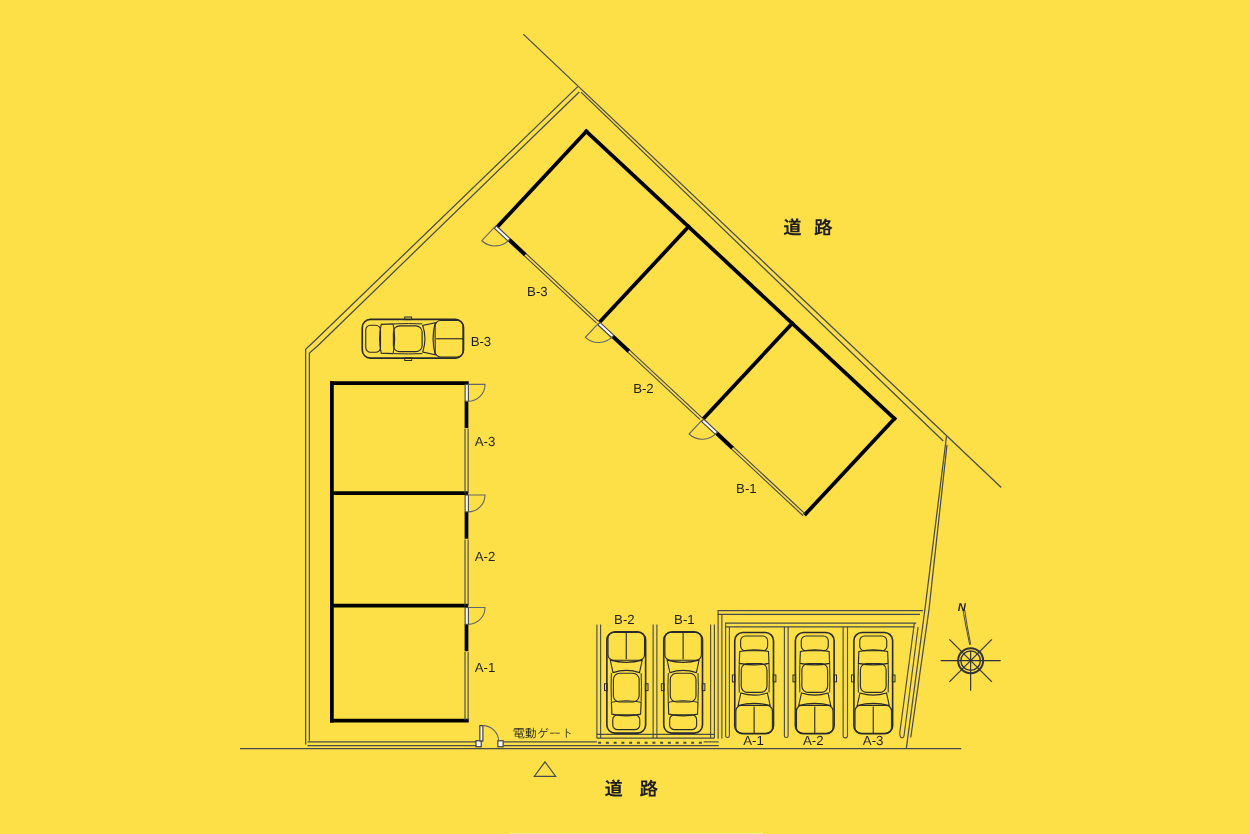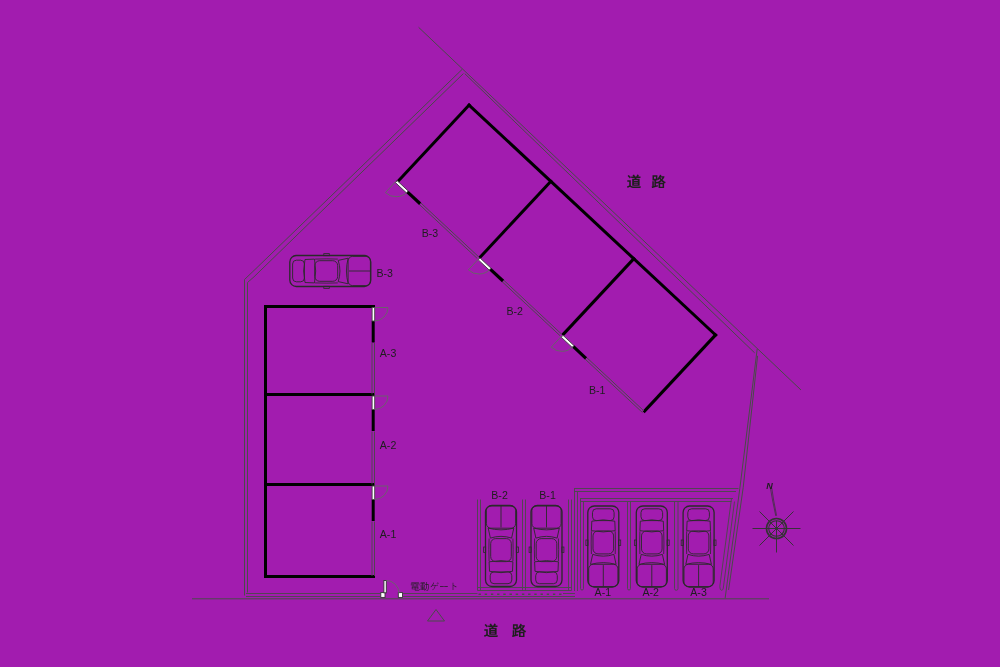--- a/index.html
+++ b/index.html
@@ -1,16 +1,16 @@
 <!DOCTYPE html>
 <html><head>
 <meta charset="utf-8">
 <style>
   html,body{margin:0;padding:0;background:#fff;}
-  .page{position:relative;width:1000px;height:667px;background:#a21caf;overflow:hidden;
+  .page{position:relative;width:1000px;height:667px;background:#fde047;overflow:hidden;
         font-family:"Liberation Sans", sans-serif;}
   svg{position:absolute;left:0;top:0;}
   text{font-family:"Liberation Sans", sans-serif;fill:#1e1e1e;}
 </style>
 </head>
 <body>
 <div class="page">
 <svg width="1000" height="667" viewBox="0 0 1000 667">
 <defs>
 

